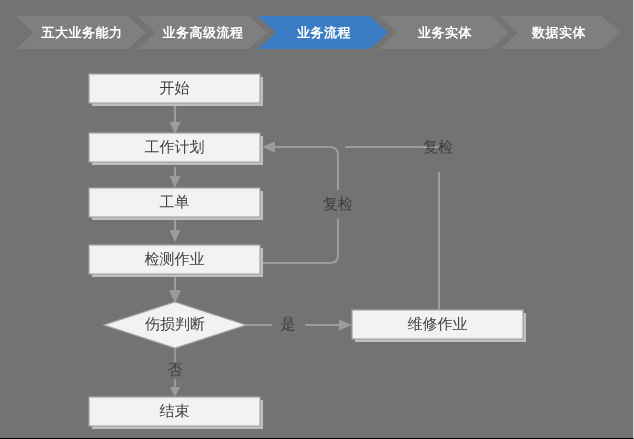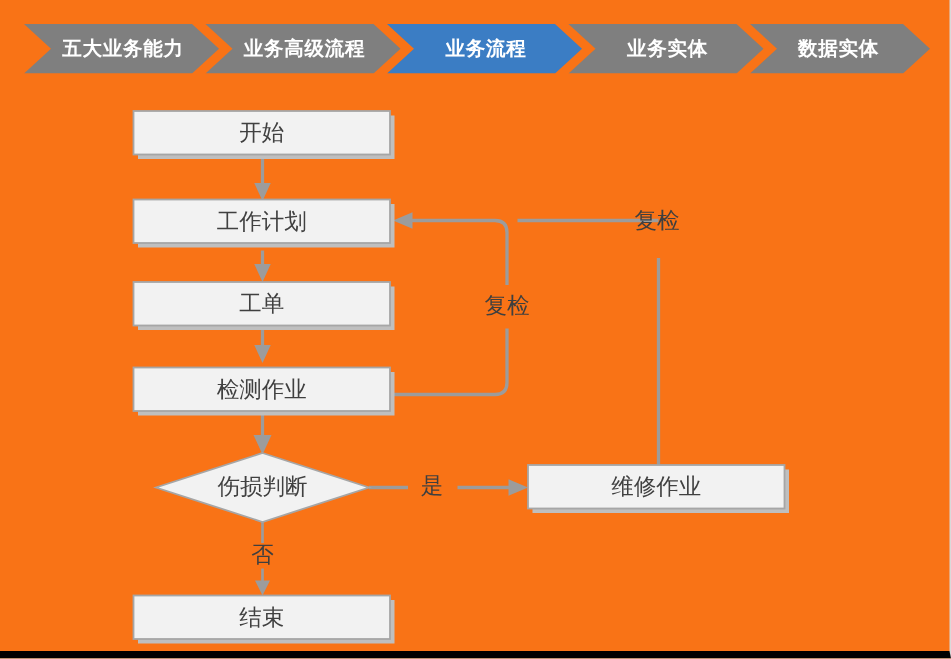--- a/index.html
+++ b/index.html
@@ -8,24 +8,24 @@
     background: #ffffff;
   }
   body {
     font-family: "Liberation Sans", "DejaVu Sans", sans-serif;
   }
 
   #canvas {
     position: relative;
     width: 634px;
     height: 439px;
-    background: #f97316;
+    background: #737373;
     box-sizing: border-box;
     border-right: 1px solid #d9d9d9;
-    border-bottom: 5px solid #000000;
+    border-bottom: 1px solid #000000;
     overflow: hidden;
   }
 
   
   #breadcrumb {
     position: absolute;
     left: 0px;
     top: 16px;
     width: 634px;
     height: 33px;

